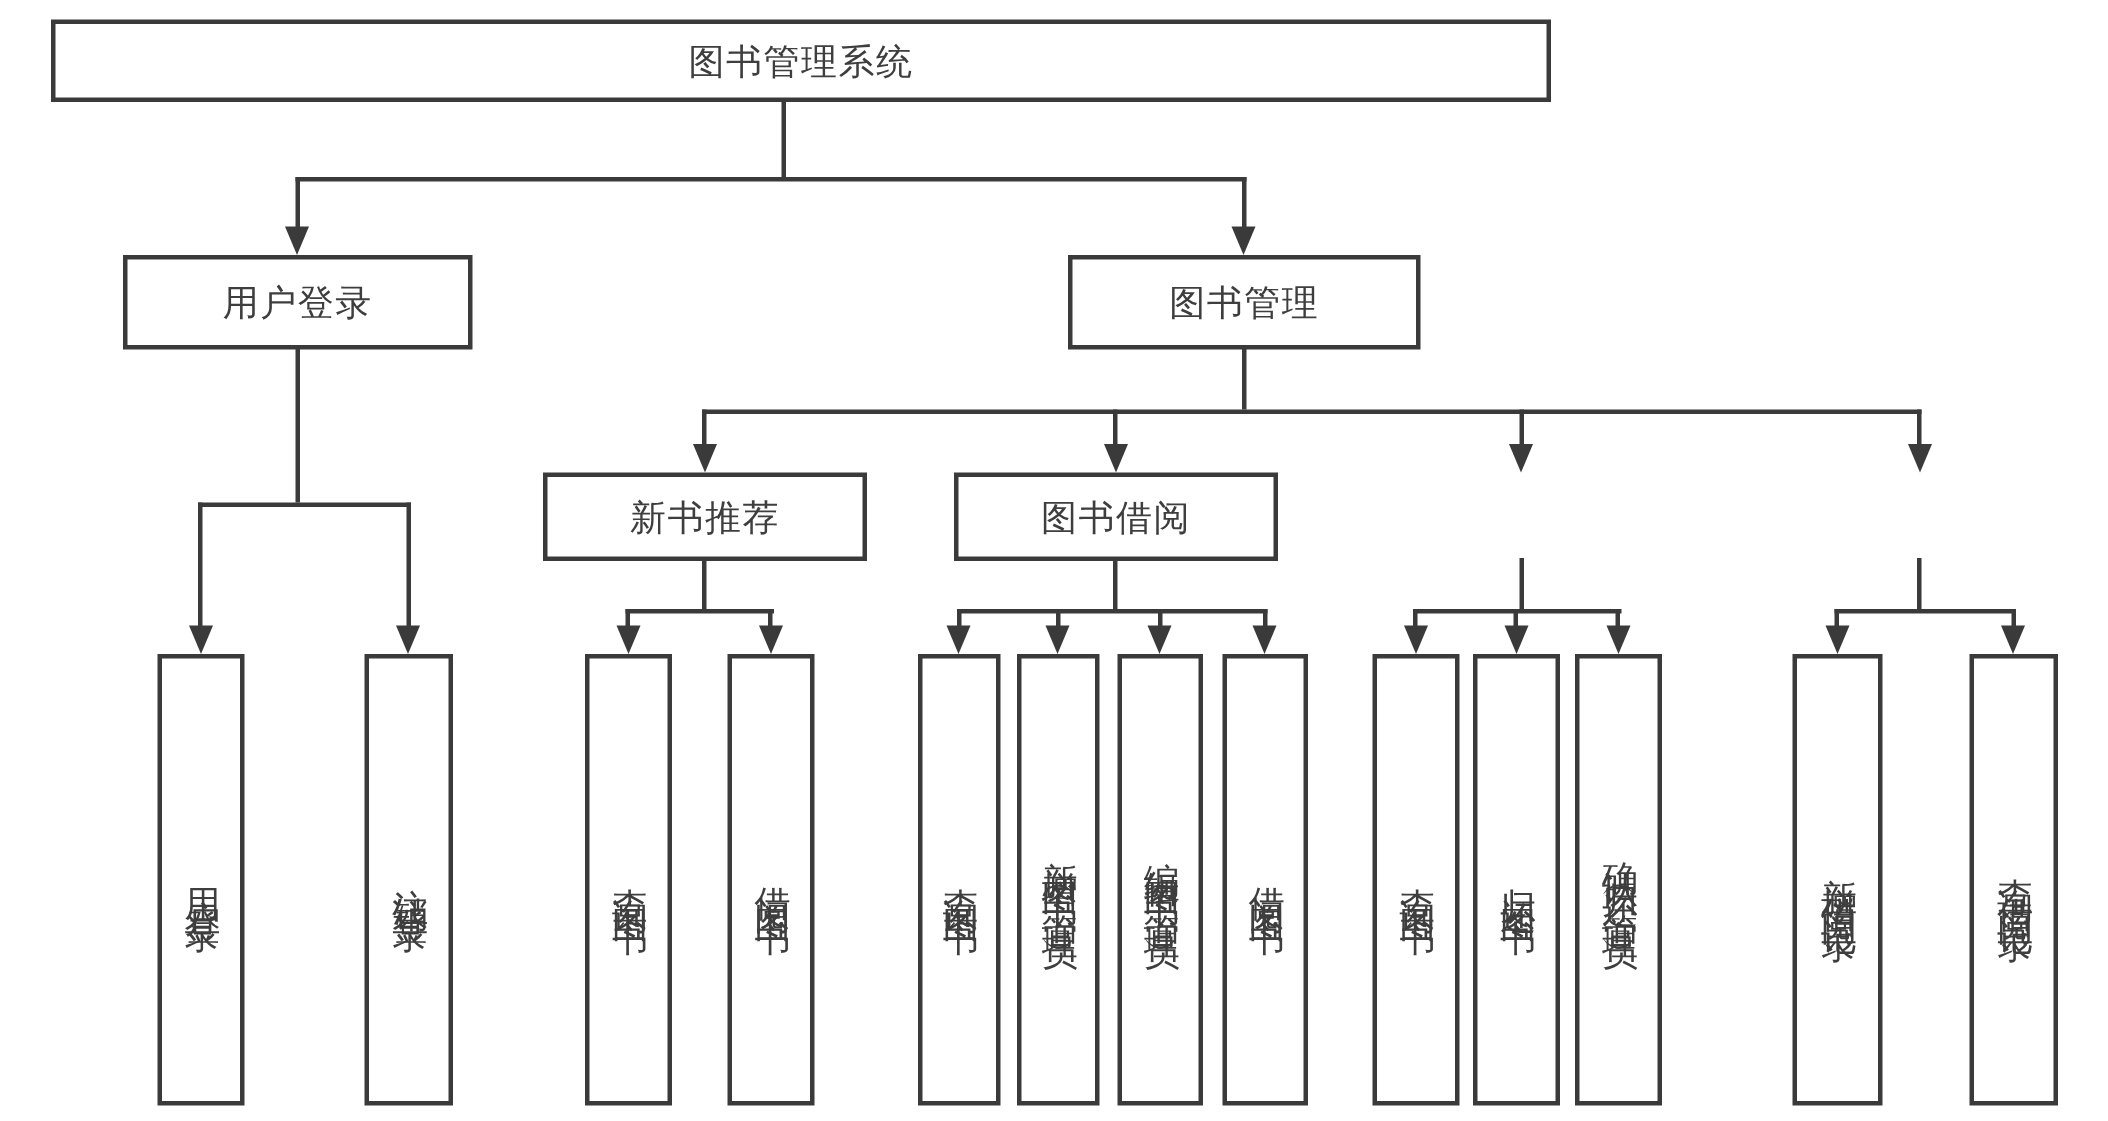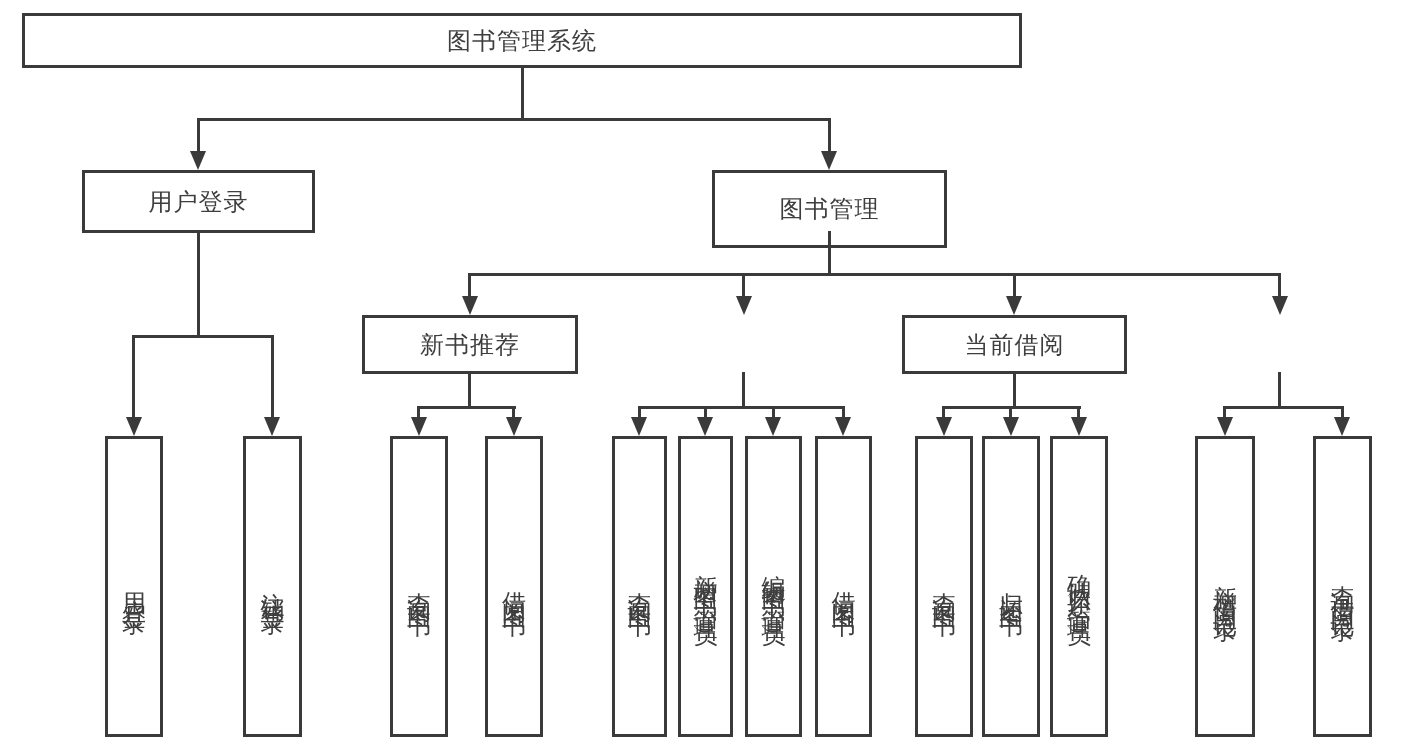--- a/index.html
+++ b/index.html
@@ -59,52 +59,52 @@
     color:var(--wm);
     white-space:nowrap;
     z-index:5;
   }
 </style>
 </head>
 <body>
 
 <div id="canvas">
 
-  <div class="node" style="left:22px;top:13px;width:1000px;height:55px">图书管理系统</div>
+  <div class="node" style="left:34px;top:13px;width:1000px;height:55px">图书管理系统</div>
 
   <div class="vline" style="left:521px;top:66px;height:52px"></div>
   <div class="hline" style="left:197px;top:118px;width:634px"></div>
   <div class="vline" style="left:197px;top:118px;height:36px"></div>
   <div class="vline" style="left:828px;top:118px;height:36px"></div>
   <div class="arr" style="left:190px;top:151px"></div>
   <div class="arr" style="left:821px;top:151px"></div>
 
   <div class="node" style="left:82px;top:170px;width:233px;height:63px">用户登录</div>
-  <div class="node" style="left:712px;top:170px;width:235px;height:78px">图书管理</div>
+  <div class="node" style="left:712px;top:170px;width:235px;height:63px">图书管理</div>
 
   <div class="vline" style="left:197px;top:231px;height:104px"></div>
   <div class="hline" style="left:132px;top:335px;width:142px"></div>
   <div class="vline" style="left:132px;top:335px;height:83px"></div>
   <div class="vline" style="left:271px;top:335px;height:83px"></div>
   <div class="arr" style="left:126px;top:417px"></div>
   <div class="arr" style="left:264px;top:417px"></div>
 
   <div class="vline" style="left:828px;top:231px;height:42px"></div>
   <div class="hline" style="left:468px;top:273px;width:813px"></div>
   <div class="vline" style="left:468px;top:273px;height:25px"></div>
   <div class="vline" style="left:742px;top:273px;height:25px"></div>
   <div class="vline" style="left:1013px;top:273px;height:25px"></div>
   <div class="vline" style="left:1278px;top:273px;height:25px"></div>
   <div class="arr" style="left:462px;top:296px"></div>
   <div class="arr" style="left:736px;top:296px"></div>
   <div class="arr" style="left:1006px;top:296px"></div>
   <div class="arr" style="left:1272px;top:296px"></div>
 
   <div class="node" style="left:362px;top:315px;width:216px;height:59px">新书推荐</div>
-  <div class="node" style="left:902px;top:315px;width:225px;height:59px">当前借阅</div>
+  <div class="node" style="left:636px;top:315px;width:216px;height:59px">图书借阅</div>
 
   <div class="vline" style="left:468px;top:372px;height:34px"></div>
   <div class="hline" style="left:417px;top:406px;width:99px"></div>
   <div class="vline" style="left:417px;top:406px;height:13px"></div>
   <div class="vline" style="left:512px;top:406px;height:13px"></div>
   <div class="arr" style="left:411px;top:417px"></div>
   <div class="arr" style="left:506px;top:417px"></div>
 
   <div class="vline" style="left:742px;top:372px;height:34px"></div>
   <div class="hline" style="left:638px;top:406px;width:207px"></div>

